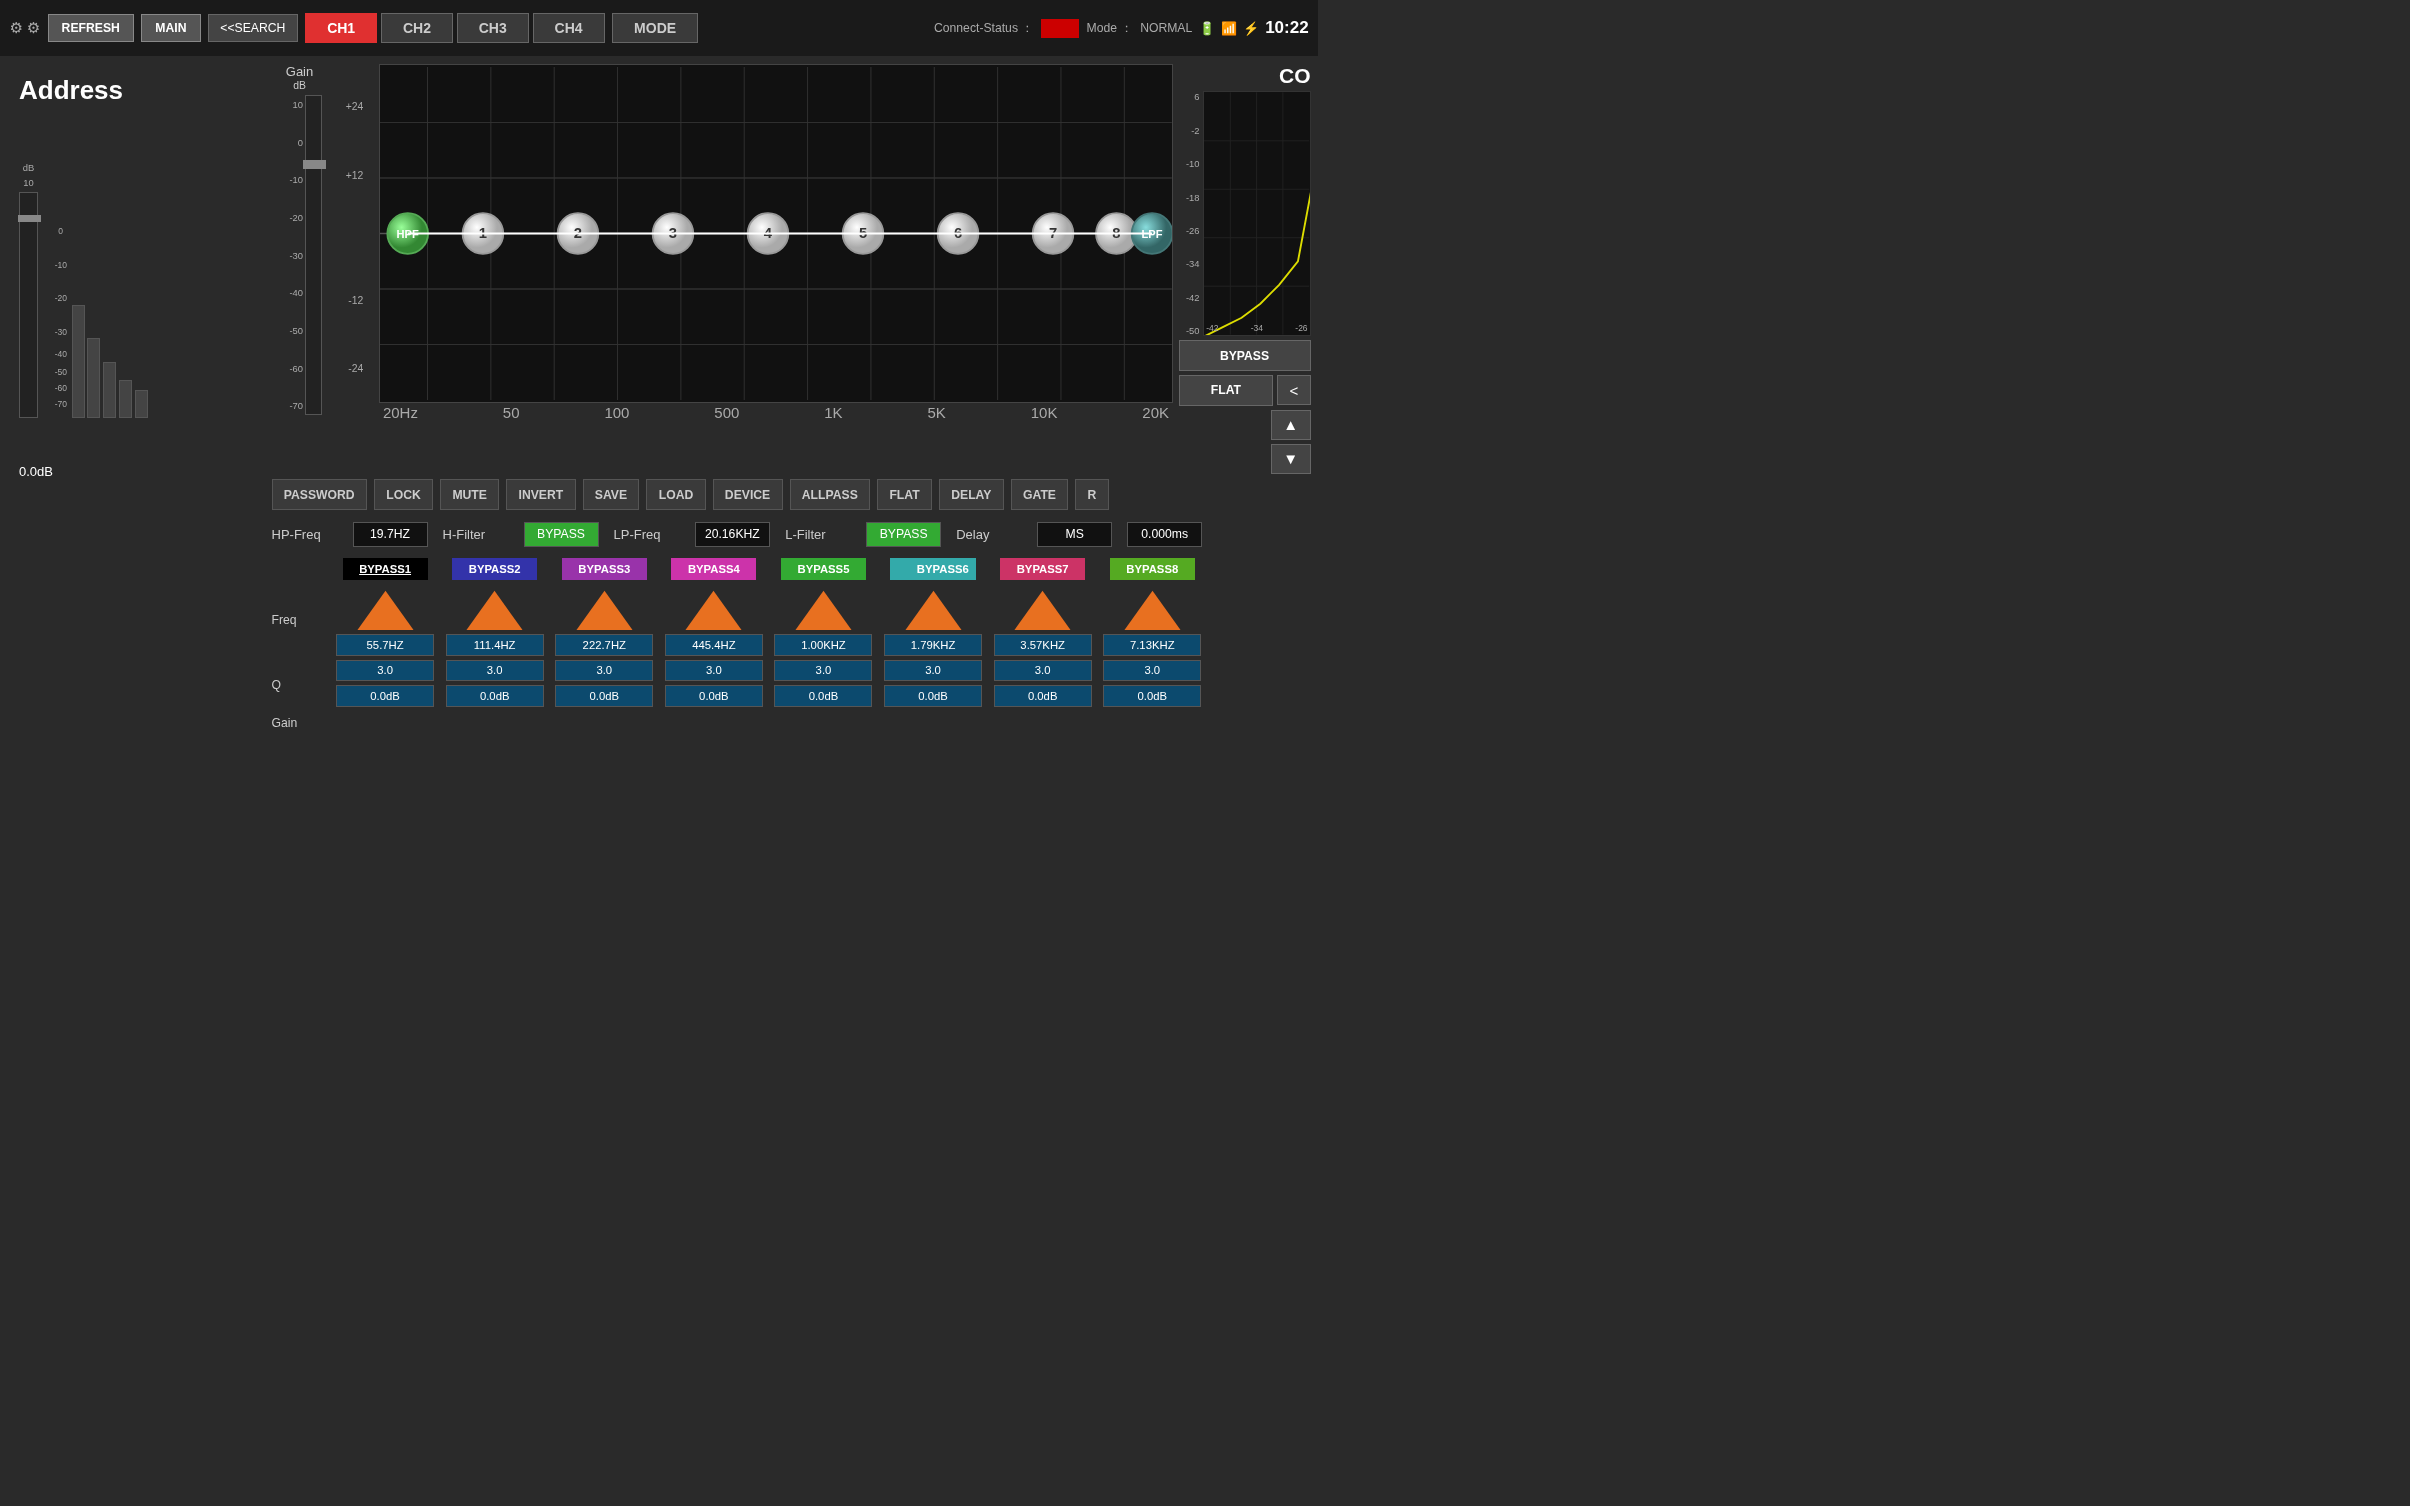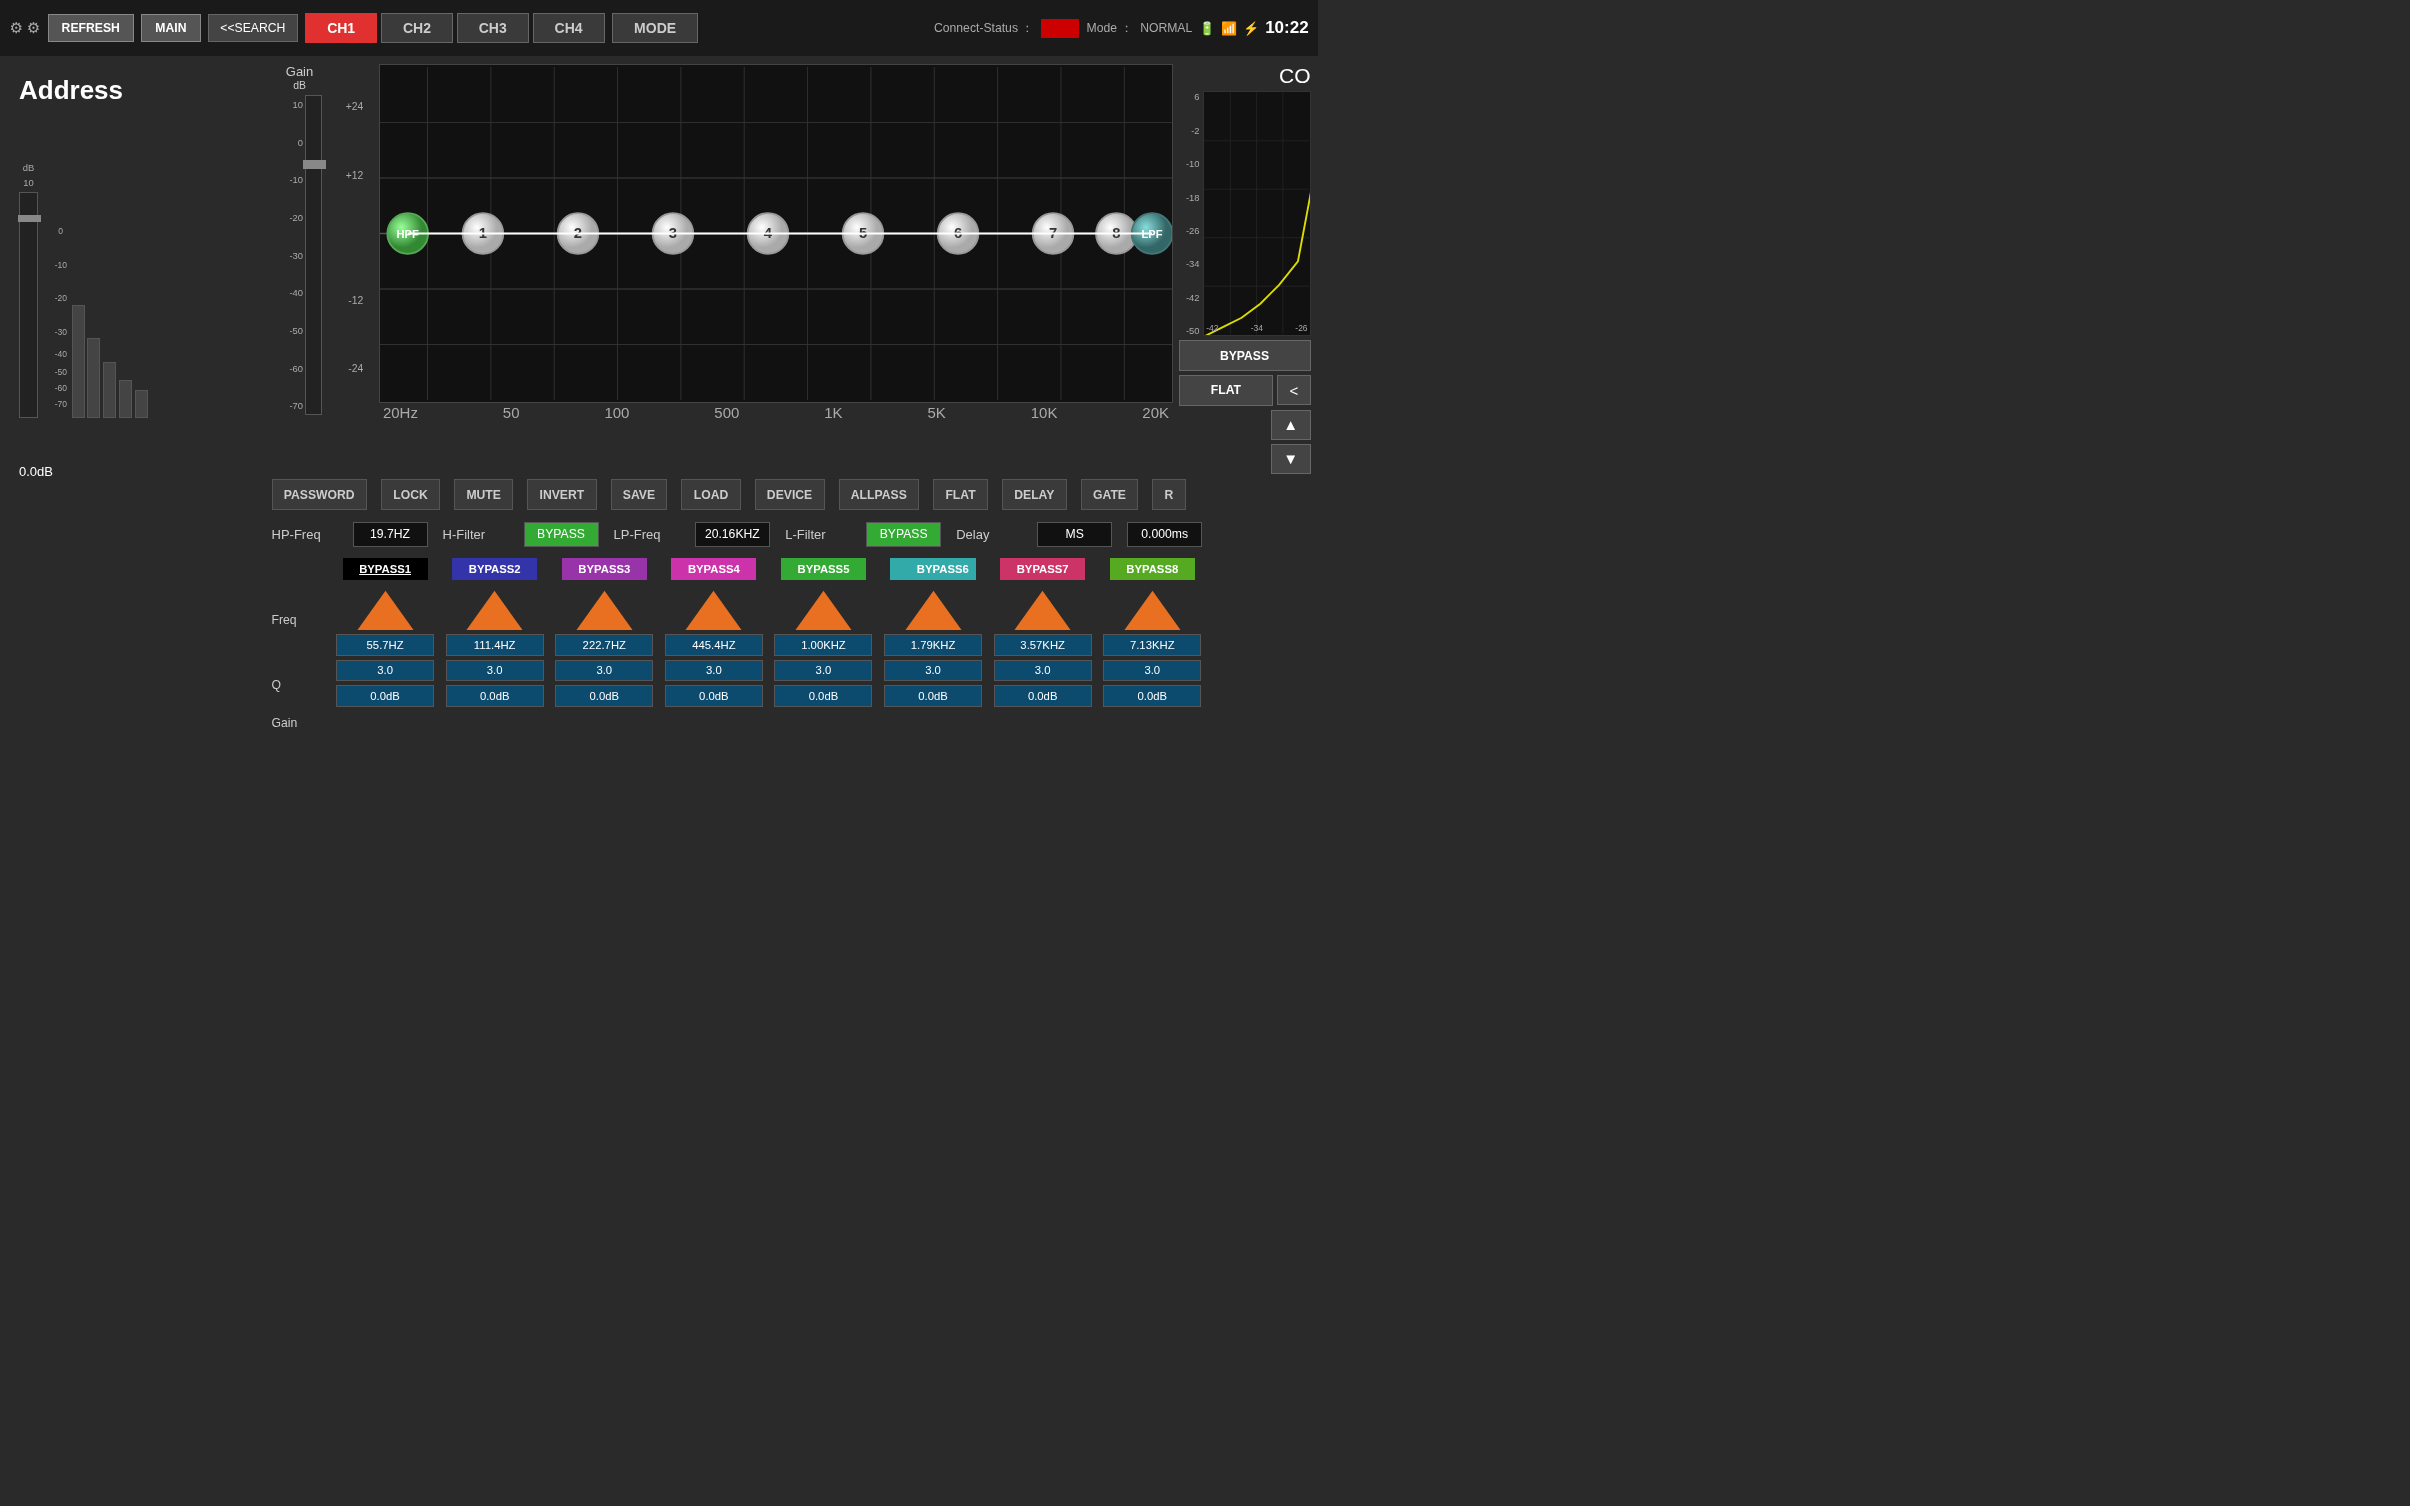--- a/index.html
+++ b/index.html
@@ -157,21 +157,21 @@
       color: #fff;
       border: 0.9px solid #666;
       padding: 5.6px 11.3px;
       font-size: 15px;
       cursor: pointer;
     }
 
     
     .bottom-toolbar {
       display: flex;
-      gap: 14px;
+      gap: 7px;
       flex-wrap: wrap;
       align-items: flex-end;
     }
     .btn-tool {
       background: #3a3a3a;
       color: #ccc;
       border: 0.9px solid #555;
       padding: 7.5px 11.3px;
       font-size: 12.2px;
       cursor: pointer;
@@ -434,21 +434,21 @@
               <span>1K</span>
               <span>5K</span>
               <span>10K</span>
               <span>20K</span>
             </div>
           </div>
         </div>
       </div>
 
       <div style="display:flex; flex-direction:column; width:132px; gap:3.8px;">
-        <div style="color:#fff; font-size:21px; font-weight:normal; text-align:right;">CO</div>
+        <div style="color:#fff; font-size:21px; font-weight:bold; text-align:right;">CO</div>
         <div style="display:flex; gap:3.8px;">
           <div style="display:flex; flex-direction:column; justify-content:space-between; font-size:9.4px; color:#aaa; height:245px; text-align:right; width:21px;">
             <span>6</span>
             <span>-2</span>
             <span>-10</span>
             <span>-18</span>
             <span>-26</span>
             <span>-34</span>
             <span>-42</span>
             <span>-50</span>

